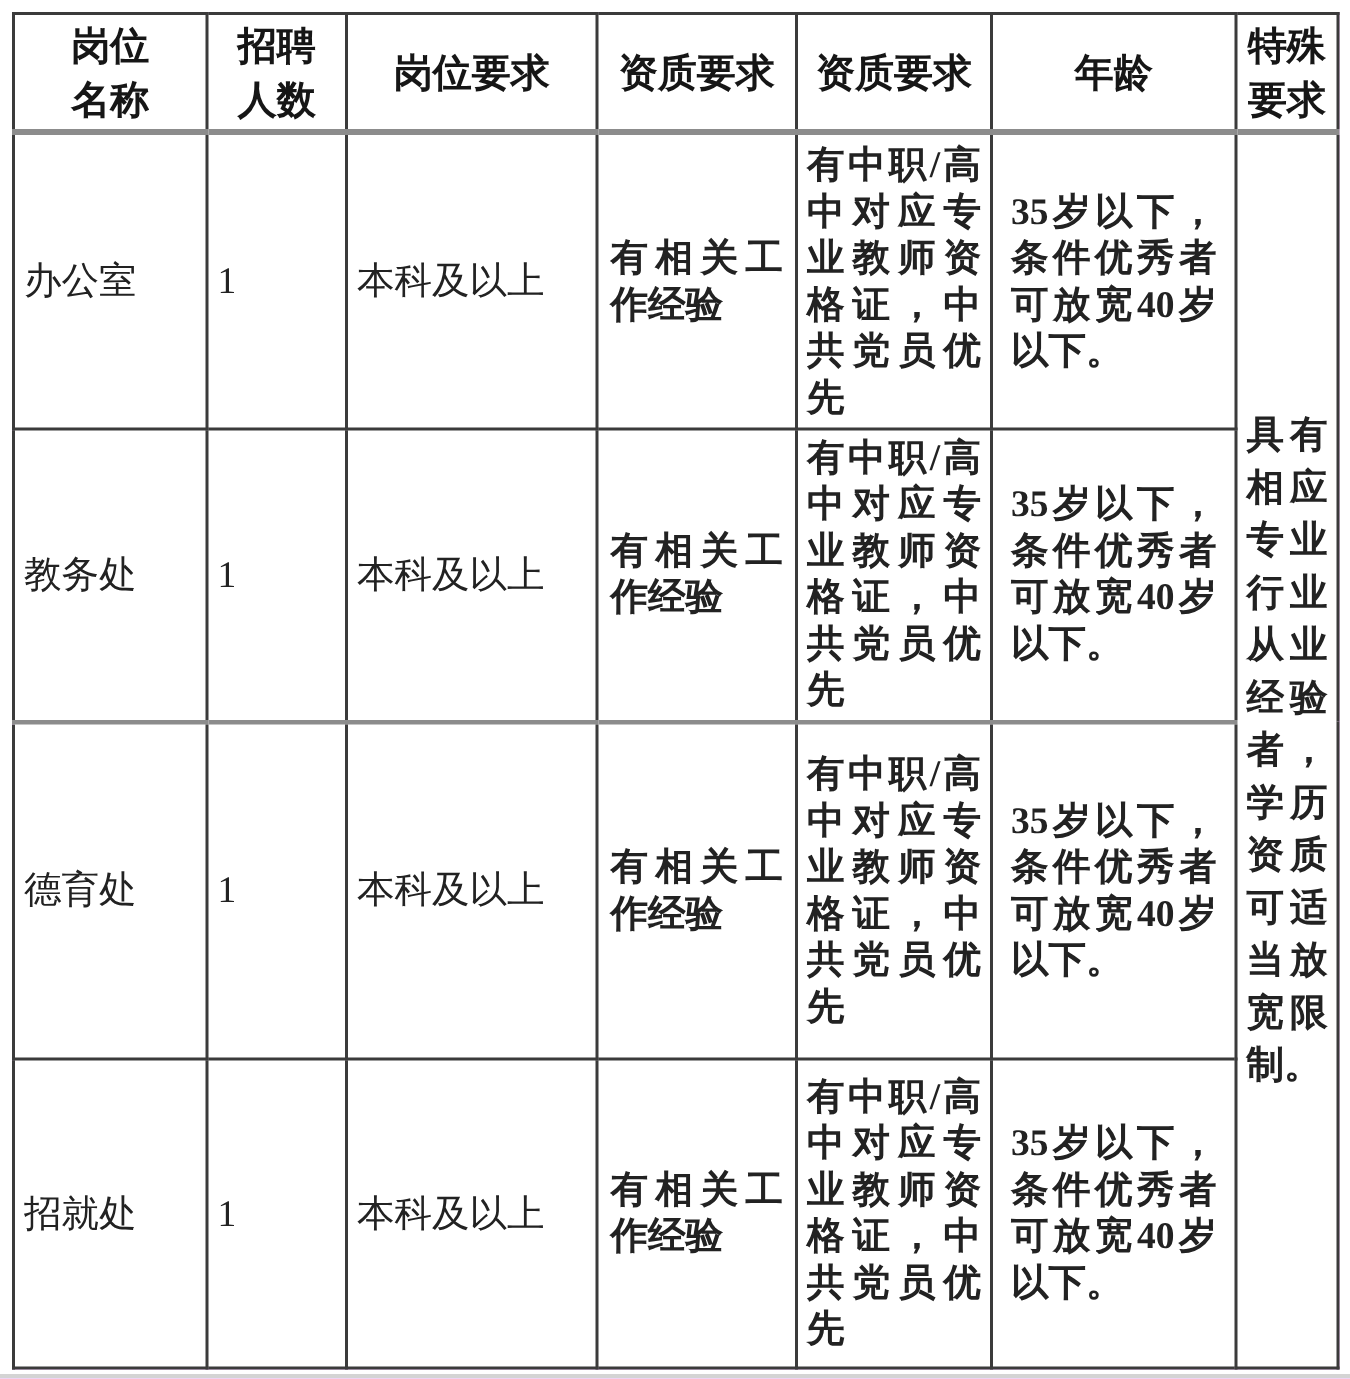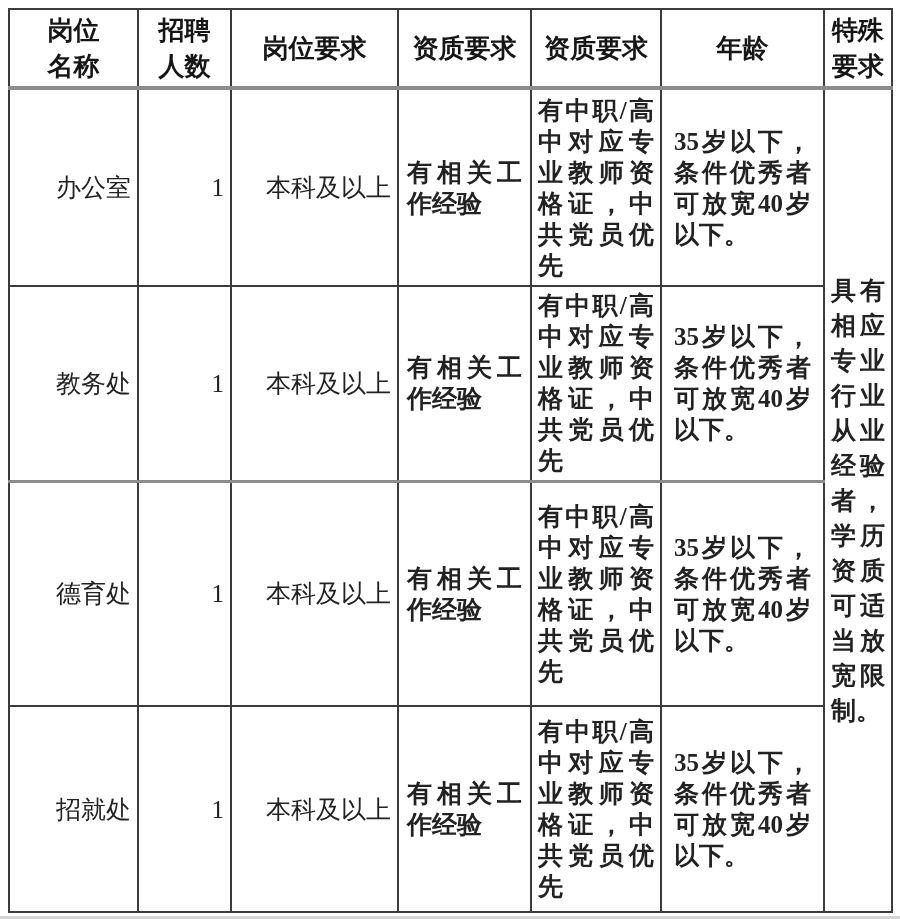--- a/index.html
+++ b/index.html
@@ -40,21 +40,21 @@
     white-space: pre-line;
     padding: 0;
     border-bottom: 4px solid #8c8c8c;
     color: #161616;
   }
 
   td {
     font-size: 25px;
     line-height: 31px;
     vertical-align: middle;
-    text-align: right;
+    text-align: left;
     padding: 0 6px;
     color: #222222;
   }
 
   tr.row-1 { height: 198px; }
   tr.row-2 { height: 195px; }
   tr.row-3 { height: 225px; }
   tr.row-4 { height: 206px; }
 
   tr.gray-sep > td { border-bottom: 3px solid #8c8c8c; }

